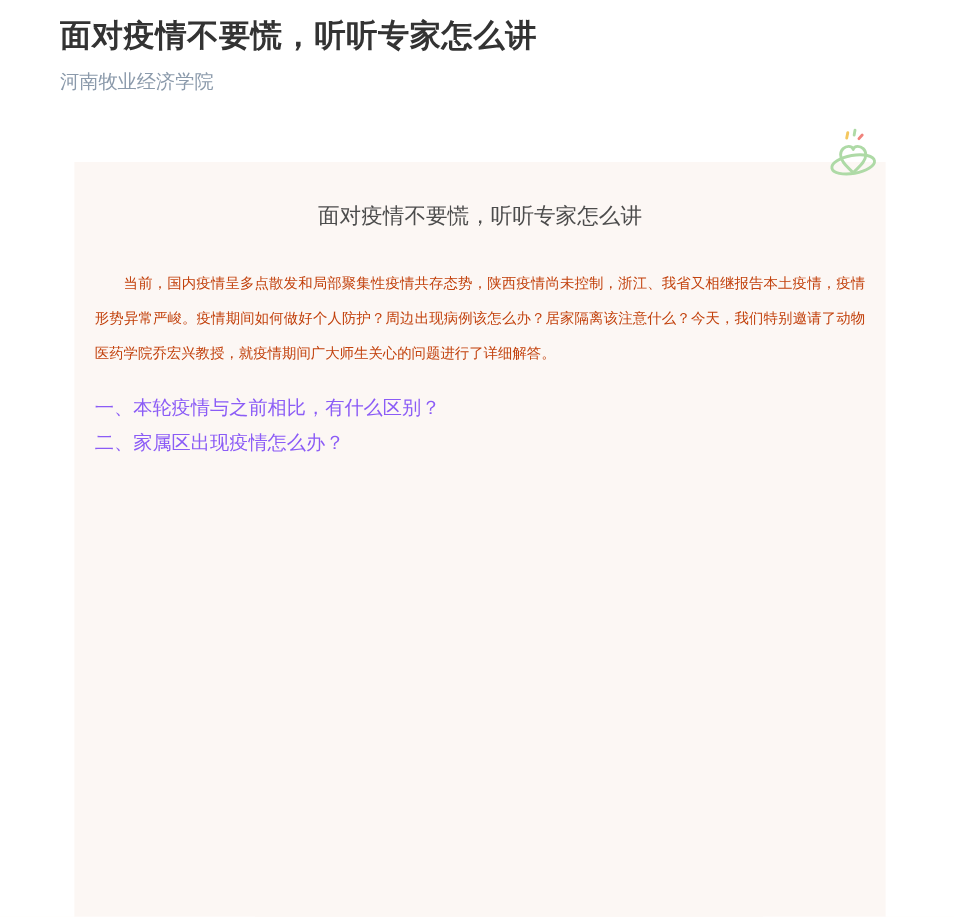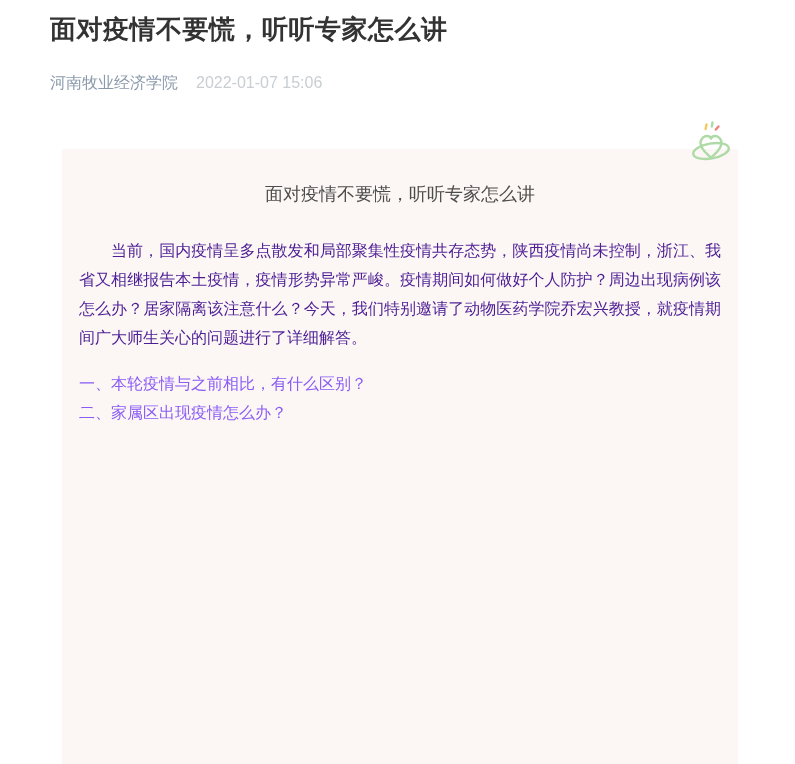--- a/index.html
+++ b/index.html
@@ -15,26 +15,26 @@
   .page-header { padding: 13px 50px 0 50px; }
   .page-title {
     margin: 0;
     font-size: 26px;
     line-height: 32px;
     font-weight: 700;
     color: #333333;
     letter-spacing: 0.5px;
   }
   .meta {
-    margin-top: 28px;
+    margin-top: 14px;
     font-size: 16px;
     line-height: 20px;
     display: flex;
     align-items: flex-end;
-    gap: 18px;
+    gap: 28px;
   }
   .source-link { color: #8b9aab; text-decoration: none; cursor: pointer; }
   .publish-time { color: #c9ced3; }
 
   
   .article {
     position: relative;
     margin: 56px 0 0 62px;
     width: 676px;
     min-height: 640px;
@@ -53,42 +53,41 @@
   .article-title {
     margin: 0 0 31px 0;
     font-size: 18px;
     line-height: 22px;
     font-weight: 400;
     color: #4c4c4c;
     text-align: center;
   }
   .article p {
     margin: 0 0 17px 0;
-    font-size: 16px;
+    font-size: 12px;
     line-height: 29px;
     text-indent: 2em;
-    color: #4c1d95;
+    color: #c2410c;
     text-align: justify;
   }
   .section-heading {
     margin: 0;
     font-size: 16px;
     line-height: 29px;
     font-weight: 400;
     color: #8b5cf6;
   }
 </style>
 </head>
 <body>
 
 <header class="page-header">
   <h1 class="page-title">面对疫情不要慌，听听专家怎么讲</h1>
   <div class="meta">
     <a class="source-link">河南牧业经济学院</a>
-    <span class="publish-time">2022-01-07 15:06</span>
   </div>
 </header>
 
 <main class="article">
 
   <svg class="deco-icon" viewBox="0 0 48 48" fill="none" xmlns="http://www.w3.org/2000/svg">
     <ellipse cx="24" cy="34" rx="18" ry="7.5" transform="rotate(-10 24 34)" stroke="#aedaa6" stroke-width="2.4"></ellipse>
     <path d="M24 41 C20.5 37 13.5 32.5 13.5 26 C13.5 21.5 17 19 20.2 19 C22.2 19 23.6 20 24 21.6 C24.4 20 25.8 19 27.8 19 C31 19 34.5 21.5 34.5 26 C34.5 32.5 27.5 37 24 41 Z" stroke="#aedaa6" stroke-width="2.4" stroke-linejoin="round"></path>
     <path d="M19.5 7.5 L18.6 12" stroke="#f4c75f" stroke-width="2.4" stroke-linecap="round"></path>
     <path d="M25.5 5.5 L24.8 9.5" stroke="#aedaa6" stroke-width="2.4" stroke-linecap="round"></path>

